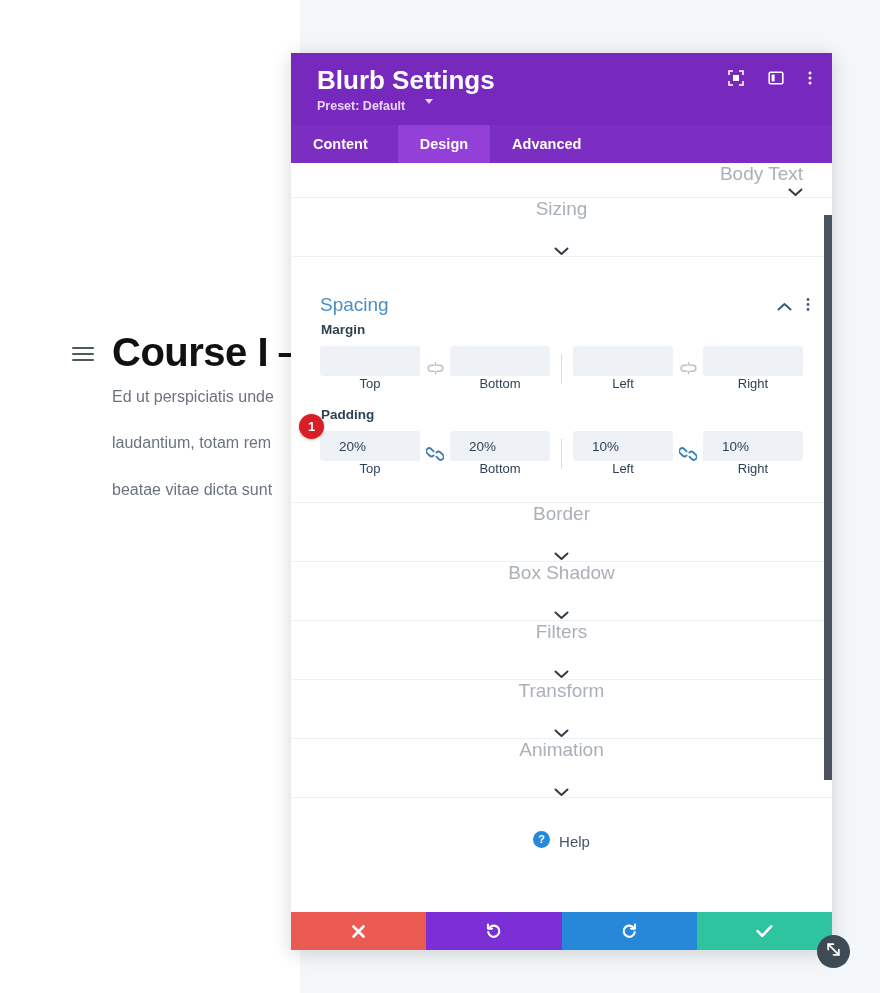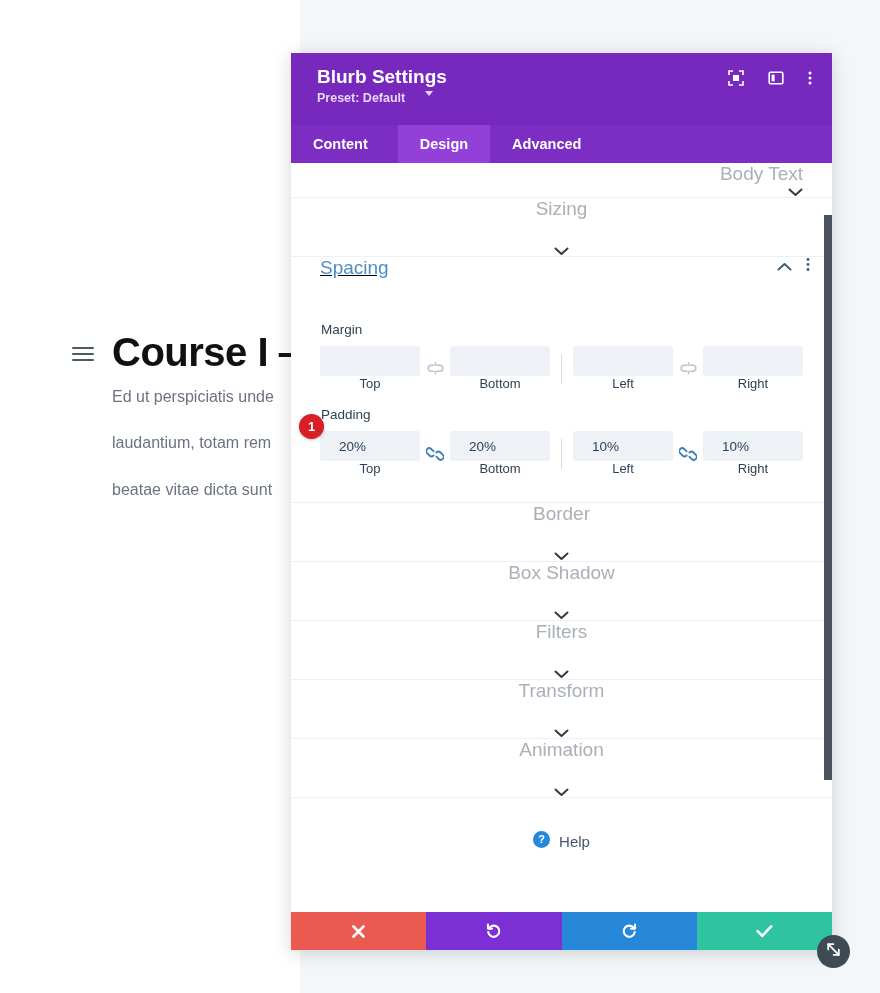--- a/index.html
+++ b/index.html
@@ -89,21 +89,21 @@
     flex: 0 0 auto;
     padding: 13px 20px 0 26px;
     box-sizing: border-box;
     display: flex;
     align-items: flex-start;
     justify-content: space-between;
   }
   .header-titles { display: flex; flex-direction: column; gap: 3px; }
   .modal-title {
     color: #ffffff;
-    font-size: 19px;
+    font-size: 26px;
     font-weight: bold;
     line-height: 1.15;
   }
   .modal-preset {
     color: #e7d5f5;
     font-size: 12.5px;
     font-weight: bold;
     display: flex;
     gap: 20px;
   }
@@ -170,37 +170,36 @@
   .chev { line-height: 0; }
 
   
   .spacing-panel {
     border-bottom: 1px solid #eef0f3;
     padding: 0 0 26px 0;
   }
   .spacing-head {
     height: 59px;
     display: flex;
-    align-items: flex-start;
+    align-items: flex-end;
     justify-content: space-between;
     padding: 0 22px 0 29px;
     box-sizing: border-box;
-    text-decoration: underline;
   }
   .spacing-head-right {
     display: flex;
     align-items: center;
     gap: 14px;
   }
   .field-group { padding: 0 29px; position: relative; }
   .field-group-label {
     font-size: 13.5px;
     color: #2f4254;
     margin: 6px 0 9px 1px;
-    font-weight: normal;
+    font-weight: bold;
   }
   .field-row {
     display: flex;
     align-items: center;
   }
   .field-pair {
     display: flex;
     align-items: center;
     flex: 1 1 0;
   }

